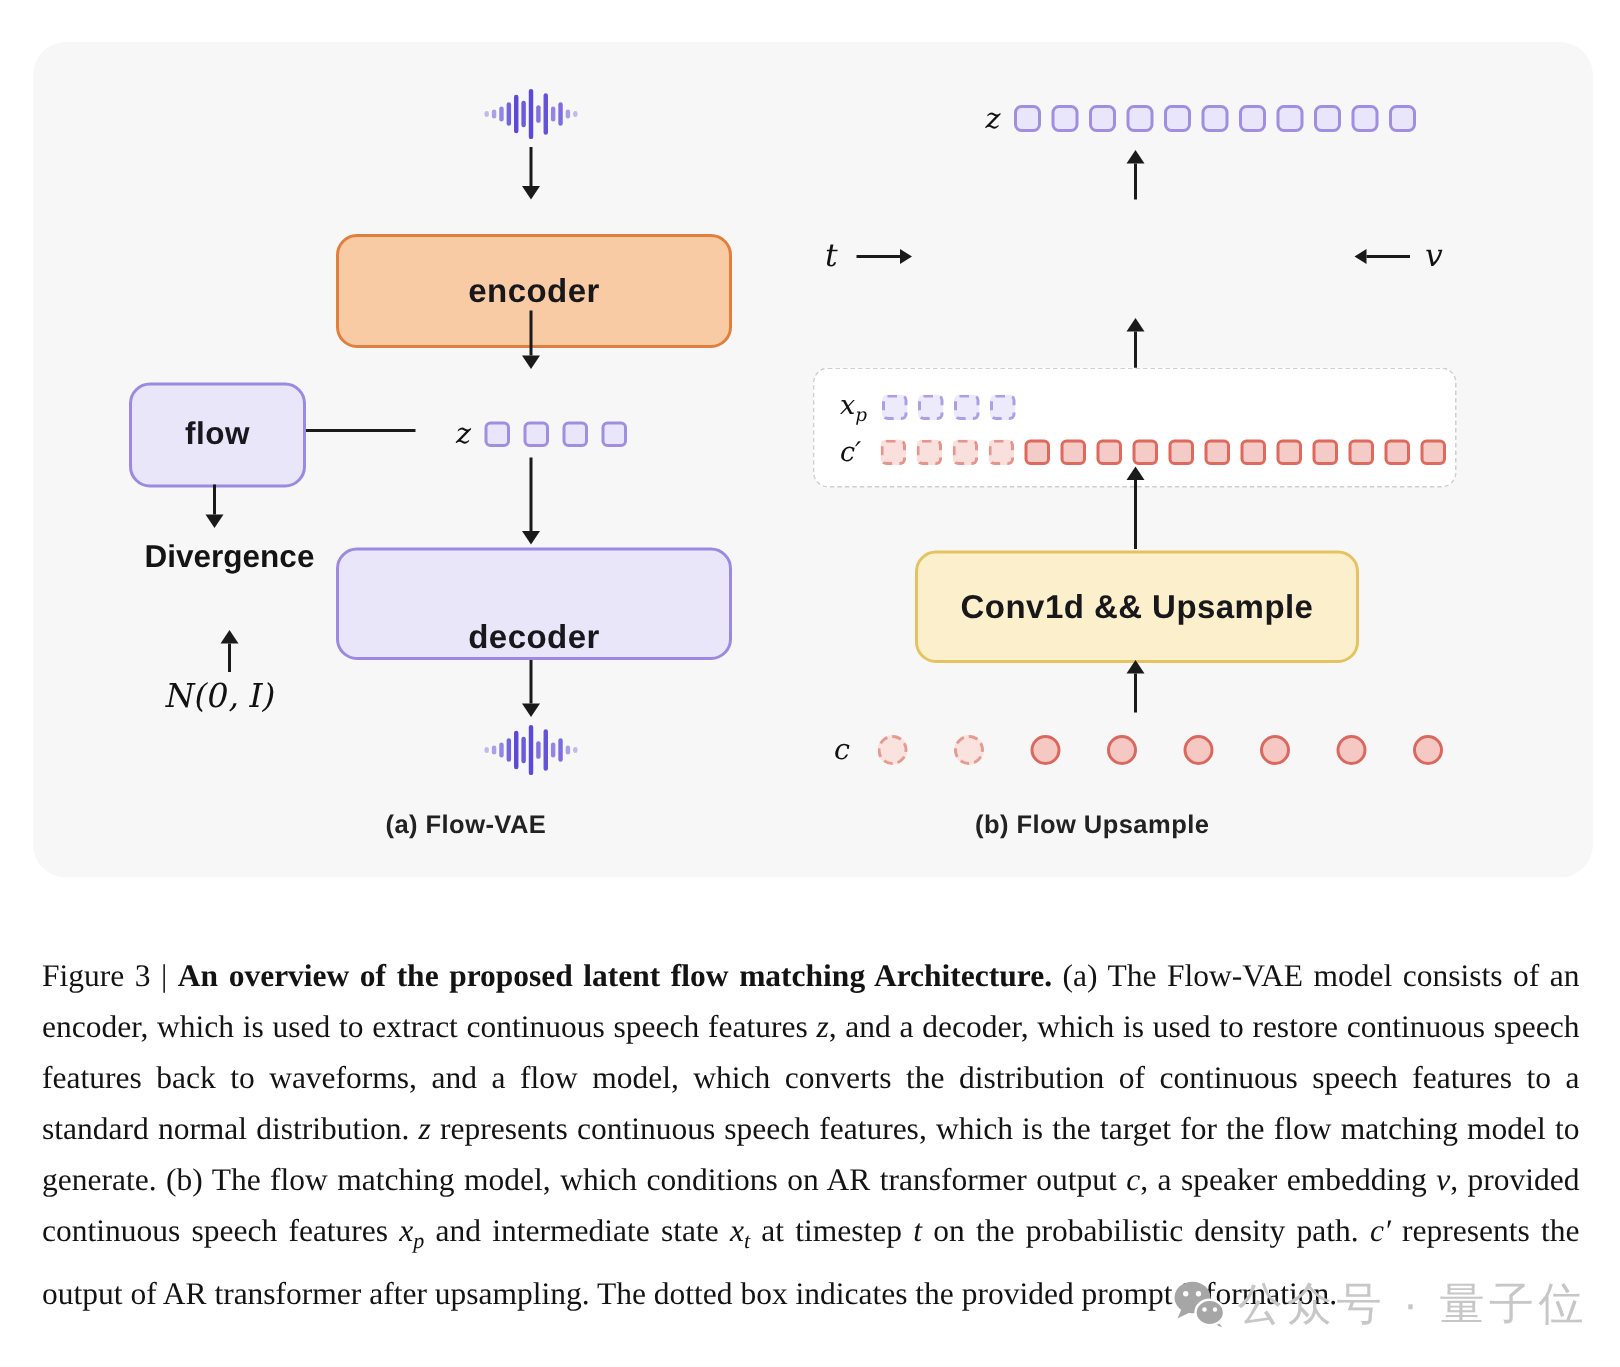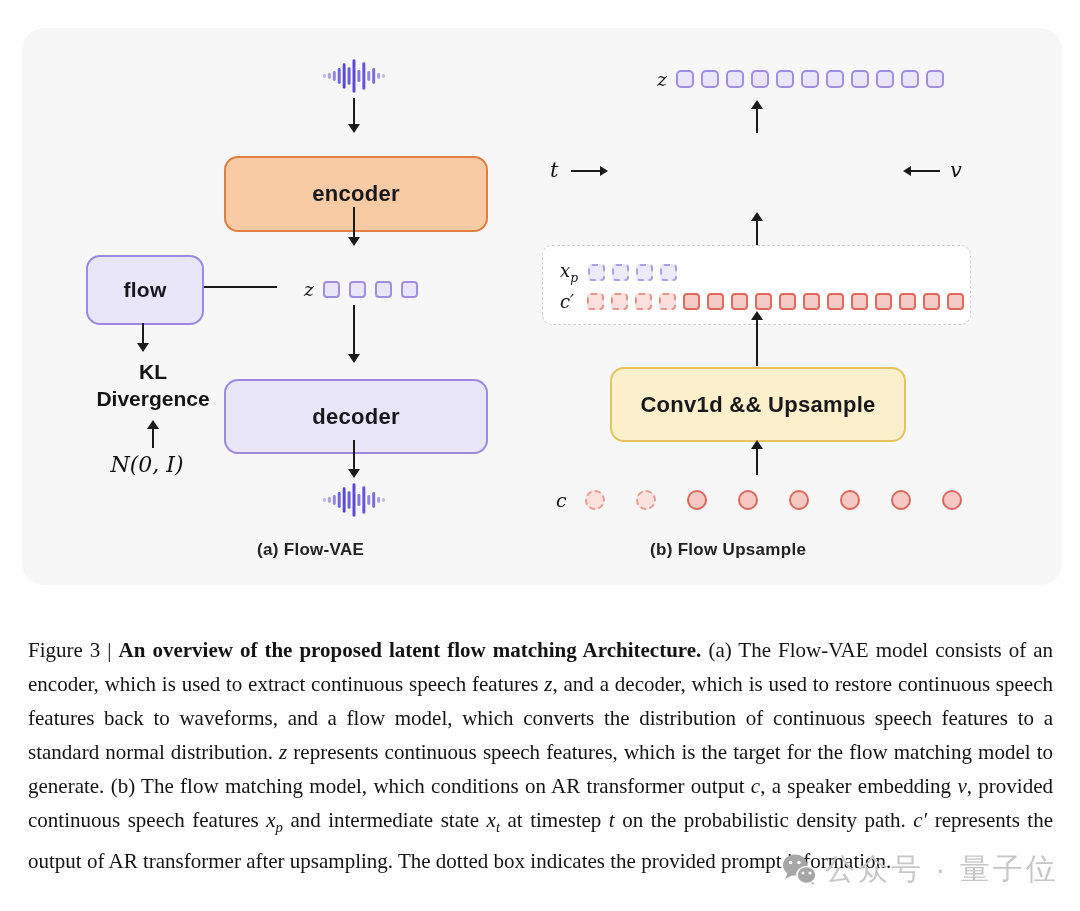--- a/index.html
+++ b/index.html
@@ -7,22 +7,22 @@
         font-family:"Liberation Sans",sans-serif;color:var(--c-text,#141414);}
 
   
   .panel{position:absolute;left:22px;top:28px;width:1040px;height:557px;
          background:var(--c-panel_bg,#F7F7F8);border-radius:22px;}
 
   .box{position:absolute;display:flex;align-items:center;justify-content:center;
        border-radius:14px;font-weight:600;font-size:22px;letter-spacing:.3px;color:#17171c;}
   .box-encoder{left:202px;top:105px;width:260px;height:72px;
        background:var(--c-encoder_fill,#F8CBA4);border:2px solid var(--c-encoder_border,#E07F3E);margin-top:23px;}
-  .box-decoder{left:202px;top:351px;width:260px;height:71px;
-       background:var(--c-purple_box_fill,#EAE6F9);border:2px solid var(--c-purple_box_border,#9C89E0);}
+  .box-decoder{left:202px;top:337px;width:260px;height:71px;
+       background:var(--c-purple_box_fill,#EAE6F9);border:2px solid var(--c-purple_box_border,#9C89E0);align-items:flex-end;}
   .box-flow{left:64px;top:227px;width:114px;height:66px;font-size:21px;
        background:var(--c-purple_box_fill,#EAE6F9);border:2px solid var(--c-purple_box_border,#9C89E0);}
   .box-transformer{left:586px;top:107px;width:295px;height:70px;
        background:var(--c-red_box_fill,#F6D1CD);border:2px solid var(--c-red_box_border,#DC5A50);}
   .box-conv{left:588px;top:339px;width:292px;height:71px;
        background:var(--c-yellow_box_fill,#FBF0CB);border:2px solid var(--c-yellow_box_border,#E4C360);}
 
   
   .arr{position:absolute;background:var(--c-arrow,#1a1a1a);}
   .arr-v{width:2px;}
@@ -124,21 +124,20 @@
 
     <div class="arr arr-h head-left" style="left:181px;top:258px;width:74px"></div>
 
     <div class="box box-flow">
       <span>flow</span>
     </div>
 
     <div class="arr arr-v head-down" style="left:120px;top:295px;height:20px"></div>
 
     <div class="kl">
-      <div>KL</div>
       <div>Divergence</div>
     </div>
 
     <div class="arr arr-v head-up" style="left:130px;top:401px;height:19px"></div>
 
     <div class="ndist mlab">N(0, I)</div>
 
     <div class="arr arr-v head-down" style="left:331px;top:277px;height:49px"></div>
 
     <div class="box box-decoder">

